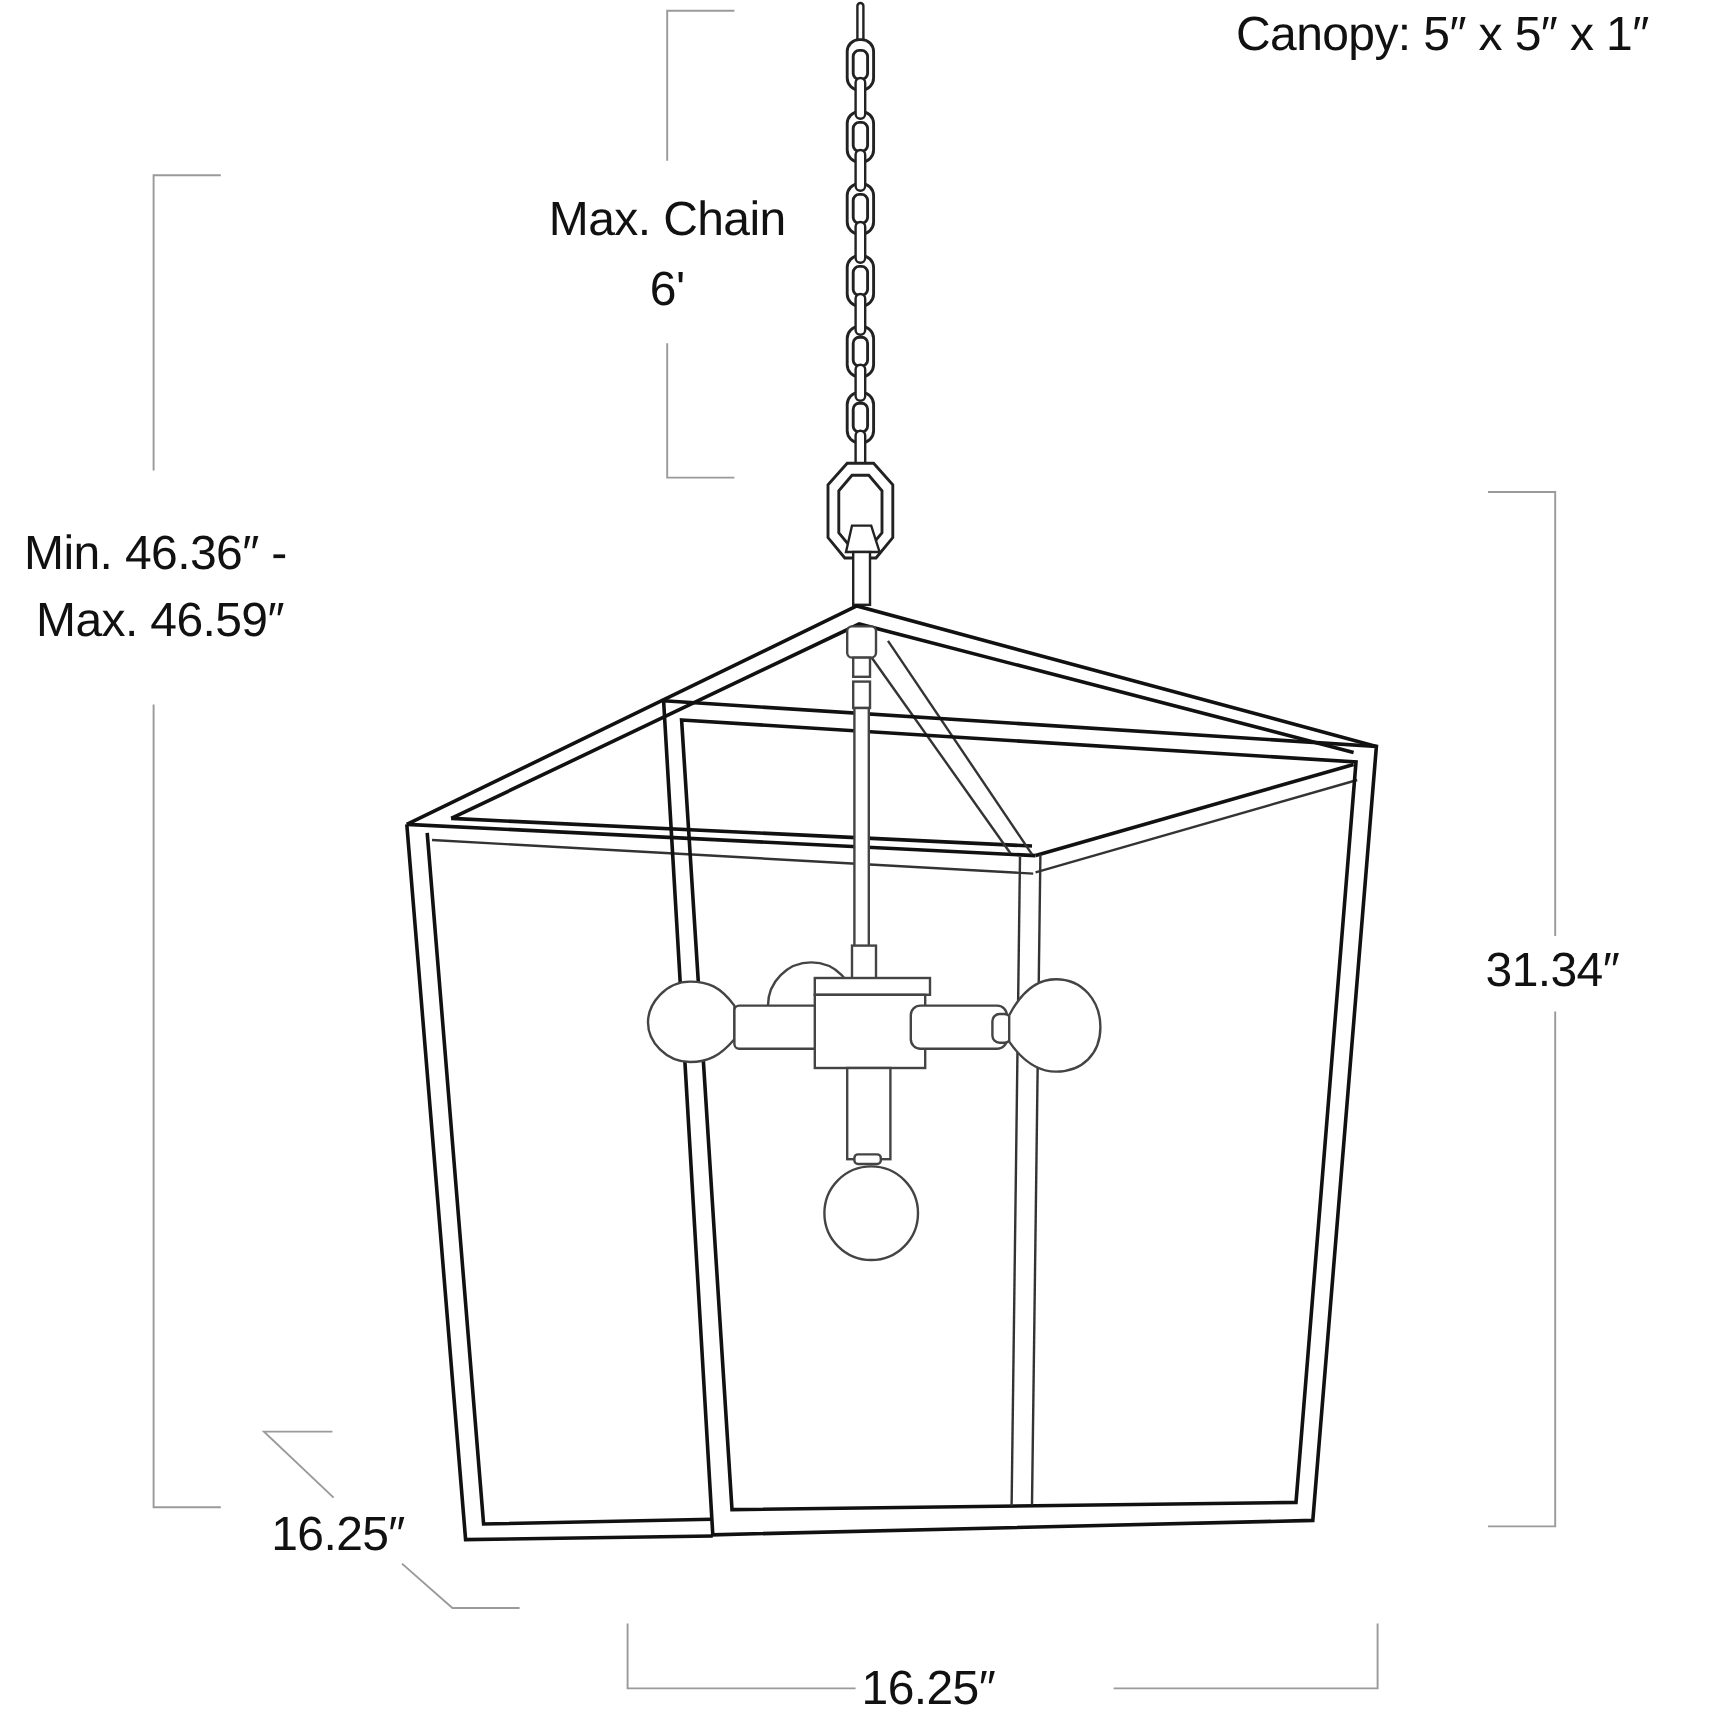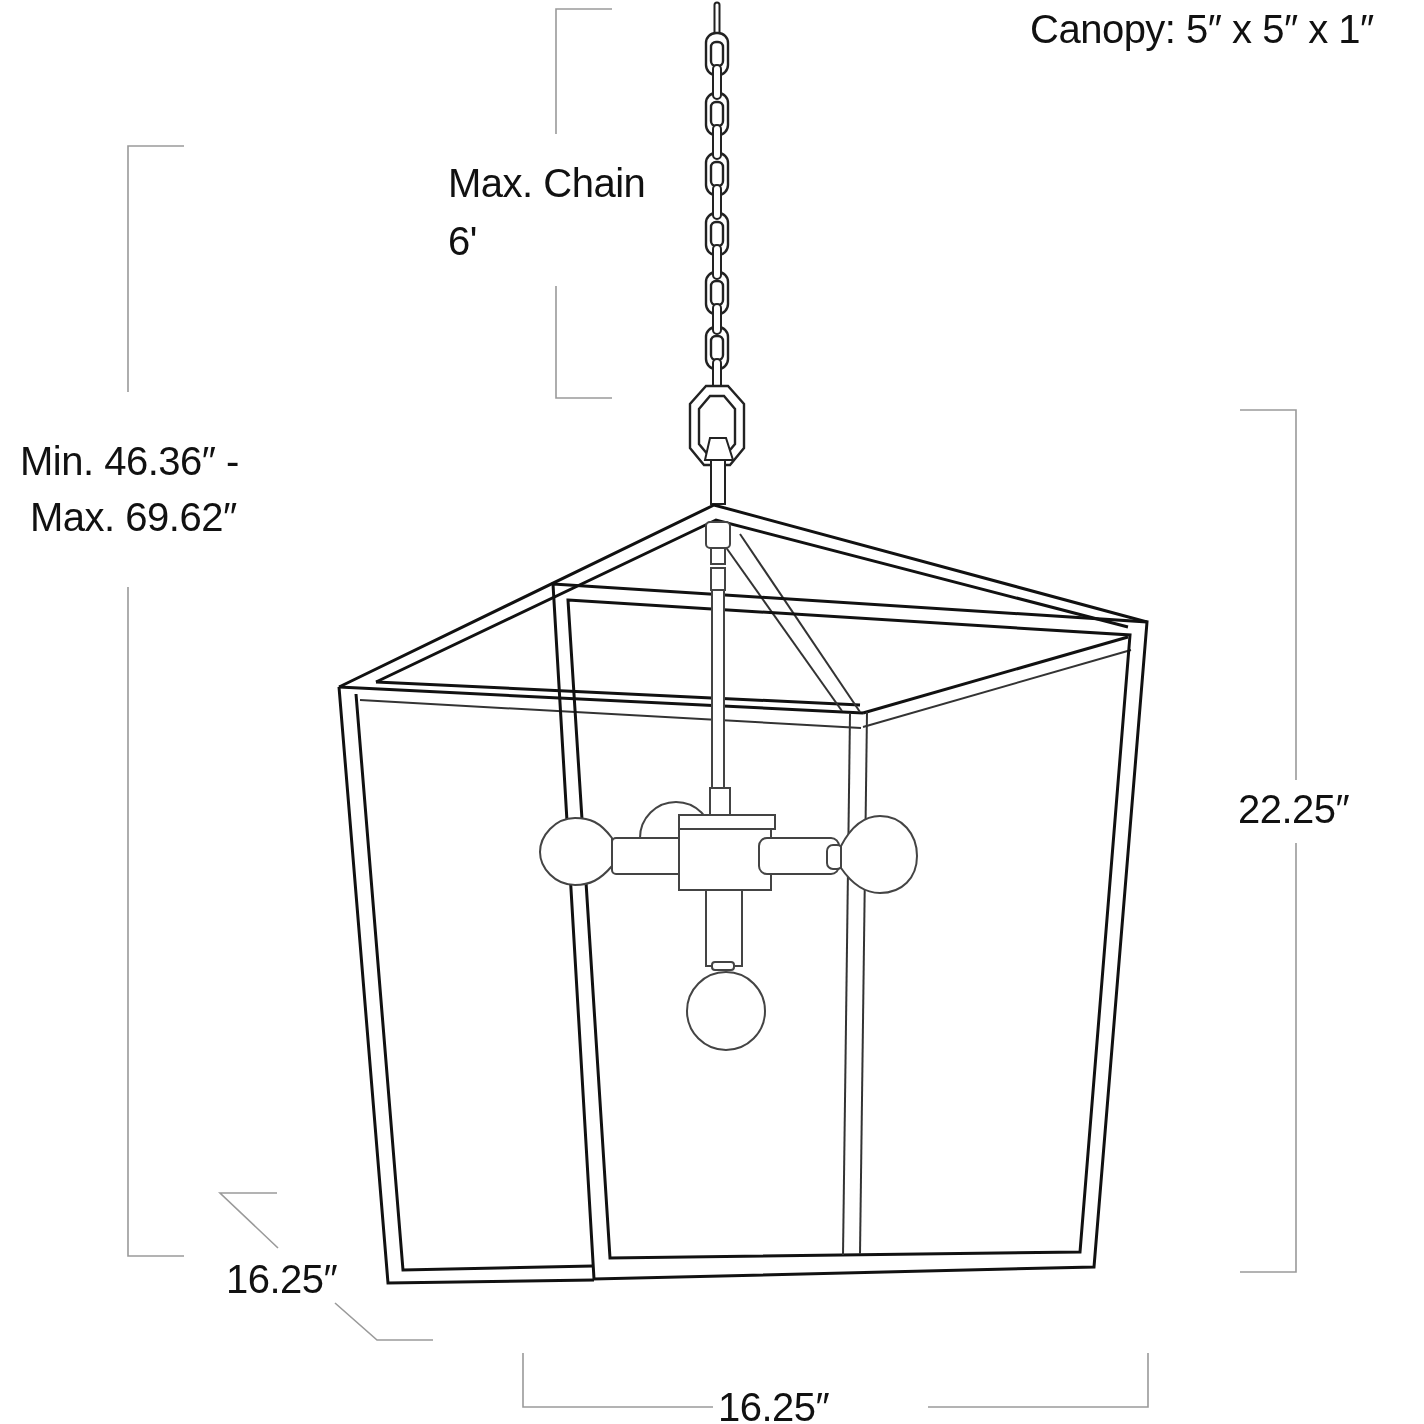--- a/index.html
+++ b/index.html
@@ -1,21 +1,21 @@
 <!DOCTYPE html>
 <html><head>
 <meta charset="utf-8">
 <style>
   html, body { margin: 0; padding: 0; background: #ffffff; }
   body { width: 1424px; height: 1424px; position: relative; overflow: hidden;
          font-family: "Liberation Sans", "DejaVu Sans", sans-serif; color: #111; }
   #drawing { position: absolute; left: 0; top: 0; width: 1424px; height: 1424px; }
   .lbl { position: absolute; font-size: 40px; line-height: 46px; color: #111; white-space: nowrap;
          font-family: Liberation Sans, sans-serif; letter-spacing: -0.5px; }
-  .center { }
+  .center { text-align: center; }
   .dim { stroke: #9a9a9a; stroke-width: 1.6; fill: none; }
   .frame { stroke: #111; stroke-width: 3; fill: none; stroke-linejoin: miter; }
   .frame-thin { stroke: #333; stroke-width: 2; fill: none; }
   .fixture { stroke: #444; stroke-width: 2; fill: #fff; }
   .chain { stroke: #222; stroke-width: 2.4; fill: #fff; }
 </style>
 </head>
 <body>
 
 <svg id="drawing" viewBox="0 0 1424 1424" xmlns="http://www.w3.org/2000/svg">
@@ -132,19 +132,19 @@
     </g>
   </g>
 </svg>
 
 <div class="lbl" style="left:1030px; top:6px;">Canopy: 5″ x 5″ x 1″</div>
 
 <div class="lbl center" style="left:448px; top:160px; width:216px;">Max. Chain</div>
 <div class="lbl center" style="left:448px; top:218px; width:216px;">6'</div>
 
 <div class="lbl" style="left:20px; top:438px;">Min. 46.36″ -</div>
-<div class="lbl" style="left:30px; top:494px;">Max. 69.62″</div>
+<div class="lbl" style="left:30px; top:494px;">Max. 46.59″</div>
 
-<div class="lbl" style="left:1238px; top:786px;">22.25″</div>
+<div class="lbl" style="left:1238px; top:786px;">31.34″</div>
 
 <div class="lbl" style="left:226px; top:1256px;">16.25″</div>
 
 <div class="lbl" style="left:718px; top:1384px;">16.25″</div>
 
 </body></html>

